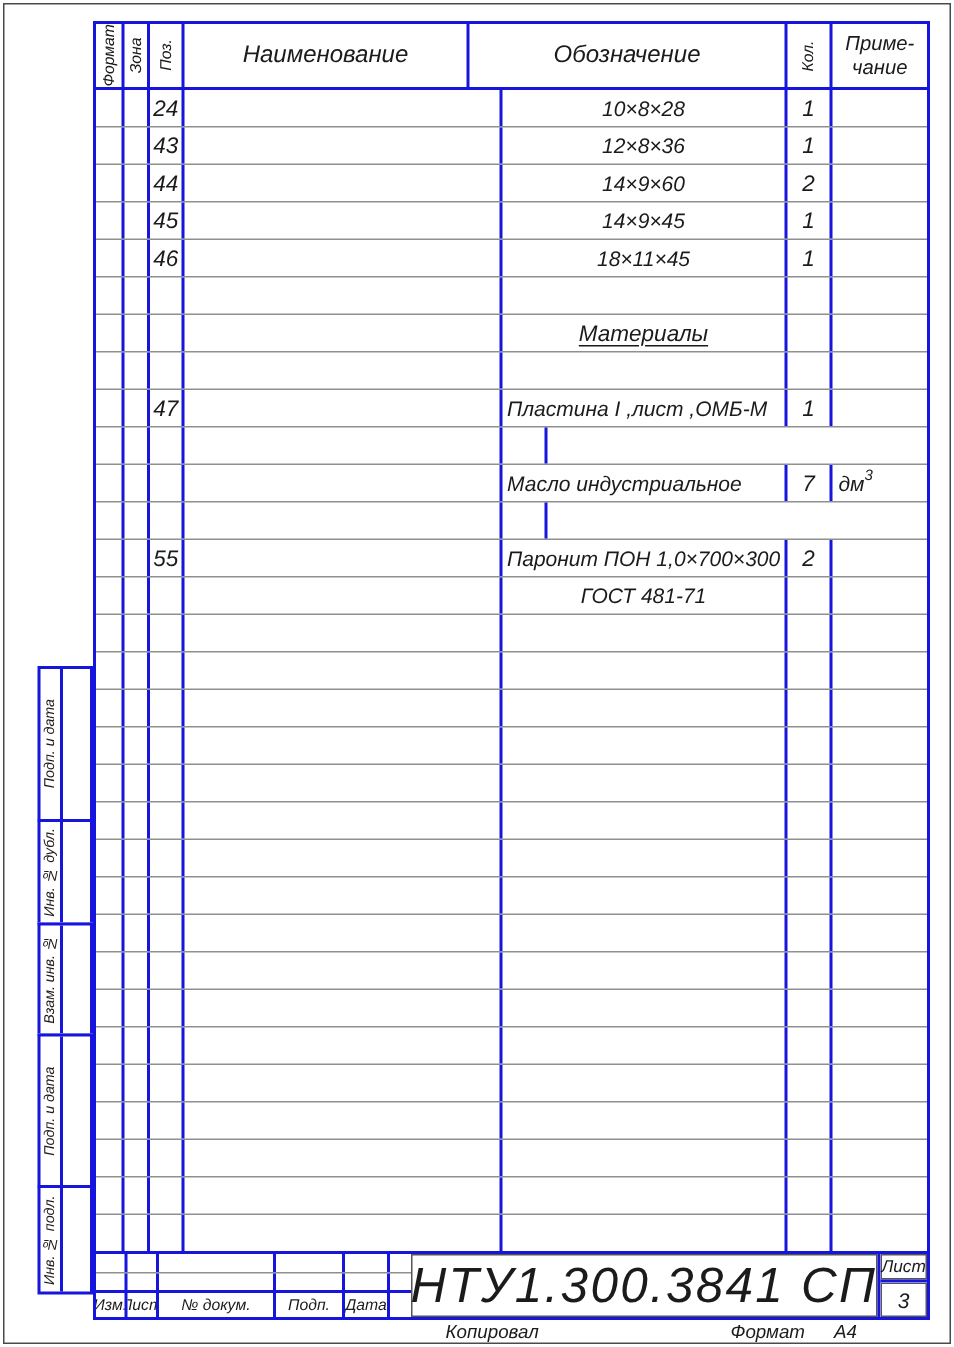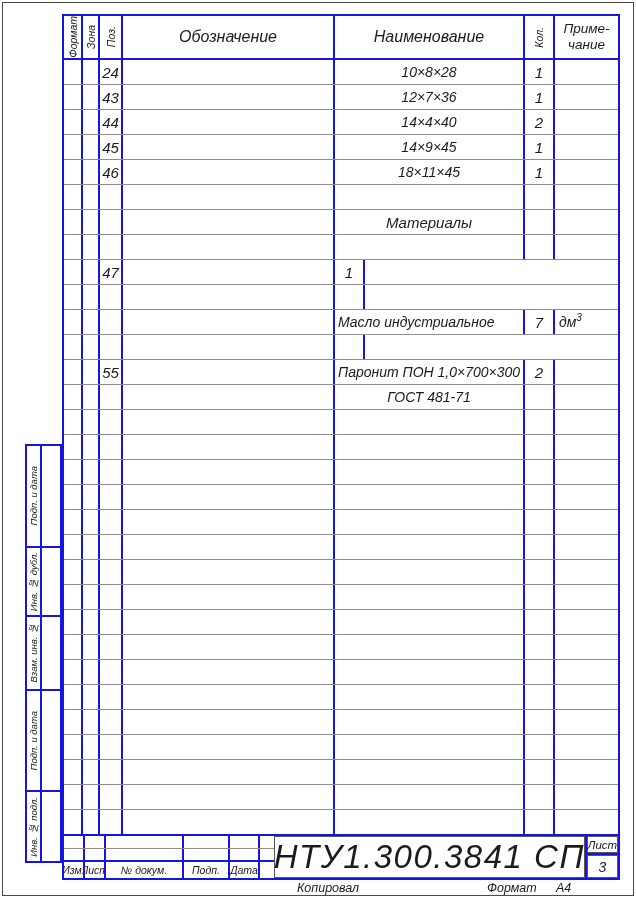--- a/index.html
+++ b/index.html
@@ -24,21 +24,21 @@
   .vtext { writing-mode:vertical-rl; transform:rotate(180deg); font-size:10.5px; white-space:nowrap; }
   .hdr-big { font-size:16px; }
   .hdr-note { flex-direction:column; font-size:13.5px; line-height:1.15; }
 
   .spec-body { flex:1; display:flex; flex-direction:column; }
   .brow { flex:1; display:flex; border-bottom:1px solid var(--gray); min-height:0; }
   .brow:last-child { border-bottom:none; }
   .c-pos { font-size:15px; }
   .c-name { font-size:14px; white-space:nowrap; }
   .c-name.left { justify-content:flex-start; padding-left:3px; }
-  .c-name.underline { text-underline-offset:3px; font-size:15px; }
+  .c-name.underline { text-decoration:underline; text-underline-offset:3px; font-size:15px; }
   .c-qty { font-size:15px; }
   .c-note { justify-content:flex-start; padding-left:4px; font-size:14px; }
   .c-note sup { font-size:10px; position:relative; top:-5px; font-style:italic; }
 
   
   .tblock { height:44px; border-top:2px solid var(--blue); display:flex; }
   .tb-left { width:215px; display:flex; flex-direction:column; }
   .tb-row { display:flex; }
   .tb-r1 { height:13px; border-bottom:1px solid var(--gray); }
   .tb-r2 { height:13px; border-bottom:2px solid var(--blue); }
@@ -111,25 +111,25 @@
   <div class="hdr">
     <div class="cell w-format">
         <span class="vtext">Формат</span>
       </div>
     <div class="cell w-zone">
         <span class="vtext">Зона</span>
       </div>
     <div class="cell w-pos">
         <span class="vtext">Поз.</span>
       </div>
+    <div class="cell w-name hdr-big">
+        <span>Наименование</span>
+      </div>
     <div class="cell w-desig hdr-big">
         <span>Обозначение</span>
-      </div>
-    <div class="cell w-name hdr-big">
-        <span>Наименование</span>
       </div>
     <div class="cell w-qty">
         <span class="vtext">Кол.</span>
       </div>
     <div class="cell w-note hdr-note">
       <span>Приме-</span>
       <span>чание</span>
     </div>
   </div>
 
@@ -141,30 +141,30 @@
         <div class="cell w-desig"></div>
         <div class="cell w-name c-name">10×8×28</div>
         <div class="cell w-qty c-qty">1</div>
         <div class="cell w-note c-note"></div>
       </div>
       <div class="brow">
         <div class="cell w-format"></div>
         <div class="cell w-zone"></div>
         <div class="cell w-pos c-pos">43</div>
         <div class="cell w-desig"></div>
-        <div class="cell w-name c-name">12×7×36</div>
+        <div class="cell w-name c-name">12×8×36</div>
         <div class="cell w-qty c-qty">1</div>
         <div class="cell w-note c-note"></div>
       </div>
       <div class="brow">
         <div class="cell w-format"></div>
         <div class="cell w-zone"></div>
         <div class="cell w-pos c-pos">44</div>
         <div class="cell w-desig"></div>
-        <div class="cell w-name c-name">14×4×40</div>
+        <div class="cell w-name c-name">14×9×60</div>
         <div class="cell w-qty c-qty">2</div>
         <div class="cell w-note c-note"></div>
       </div>
       <div class="brow">
         <div class="cell w-format"></div>
         <div class="cell w-zone"></div>
         <div class="cell w-pos c-pos">45</div>
         <div class="cell w-desig"></div>
         <div class="cell w-name c-name">14×9×45</div>
         <div class="cell w-qty c-qty">1</div>
@@ -204,20 +204,21 @@
         <div class="cell w-desig"></div>
         <div class="cell w-name c-name"></div>
         <div class="cell w-qty c-qty"></div>
         <div class="cell w-note c-note"></div>
       </div>
       <div class="brow">
         <div class="cell w-format"></div>
         <div class="cell w-zone"></div>
         <div class="cell w-pos c-pos">47</div>
         <div class="cell w-desig"></div>
+        <div class="cell w-name c-name left">Пластина I ,лист ,ОМБ-М</div>
         <div class="cell w-qty c-qty">1</div>
         <div class="cell w-note c-note"></div>
       </div>
       <div class="brow">
         <div class="cell w-format"></div>
         <div class="cell w-zone"></div>
         <div class="cell w-pos c-pos"></div>
         <div class="cell w-desig"></div>
         <div class="cell w-qty c-qty"></div>
         <div class="cell w-note c-note"></div>

